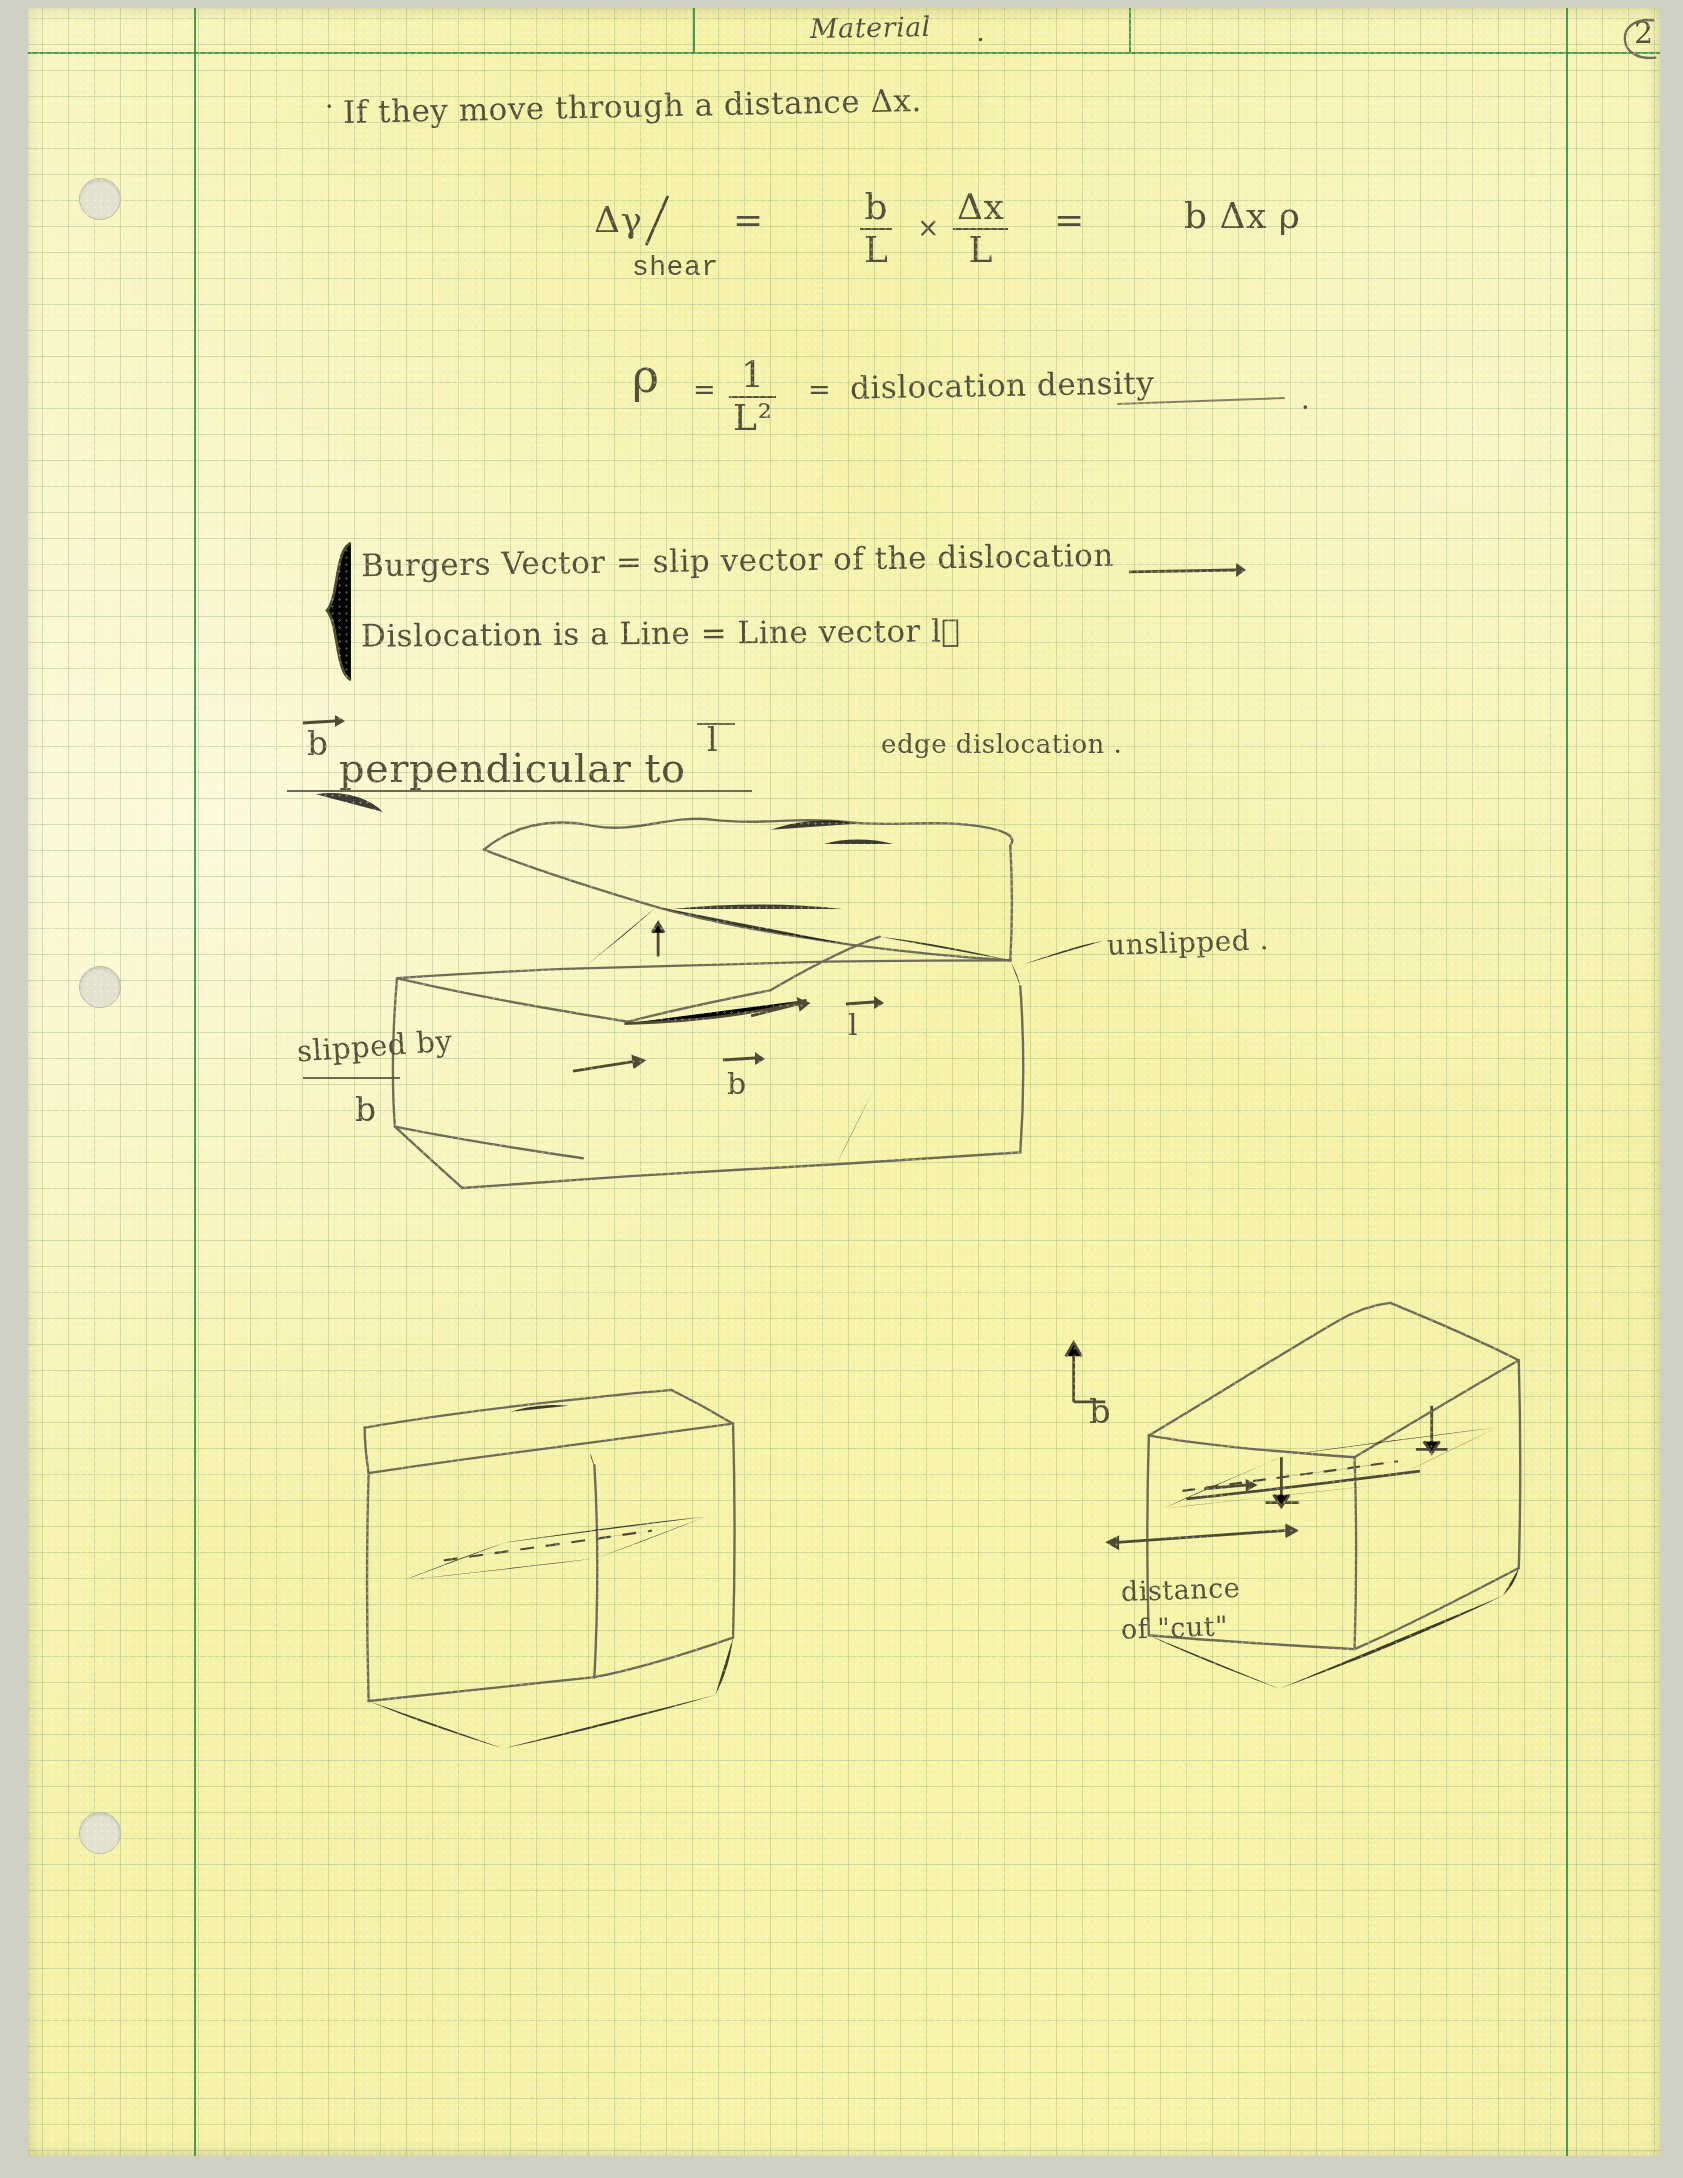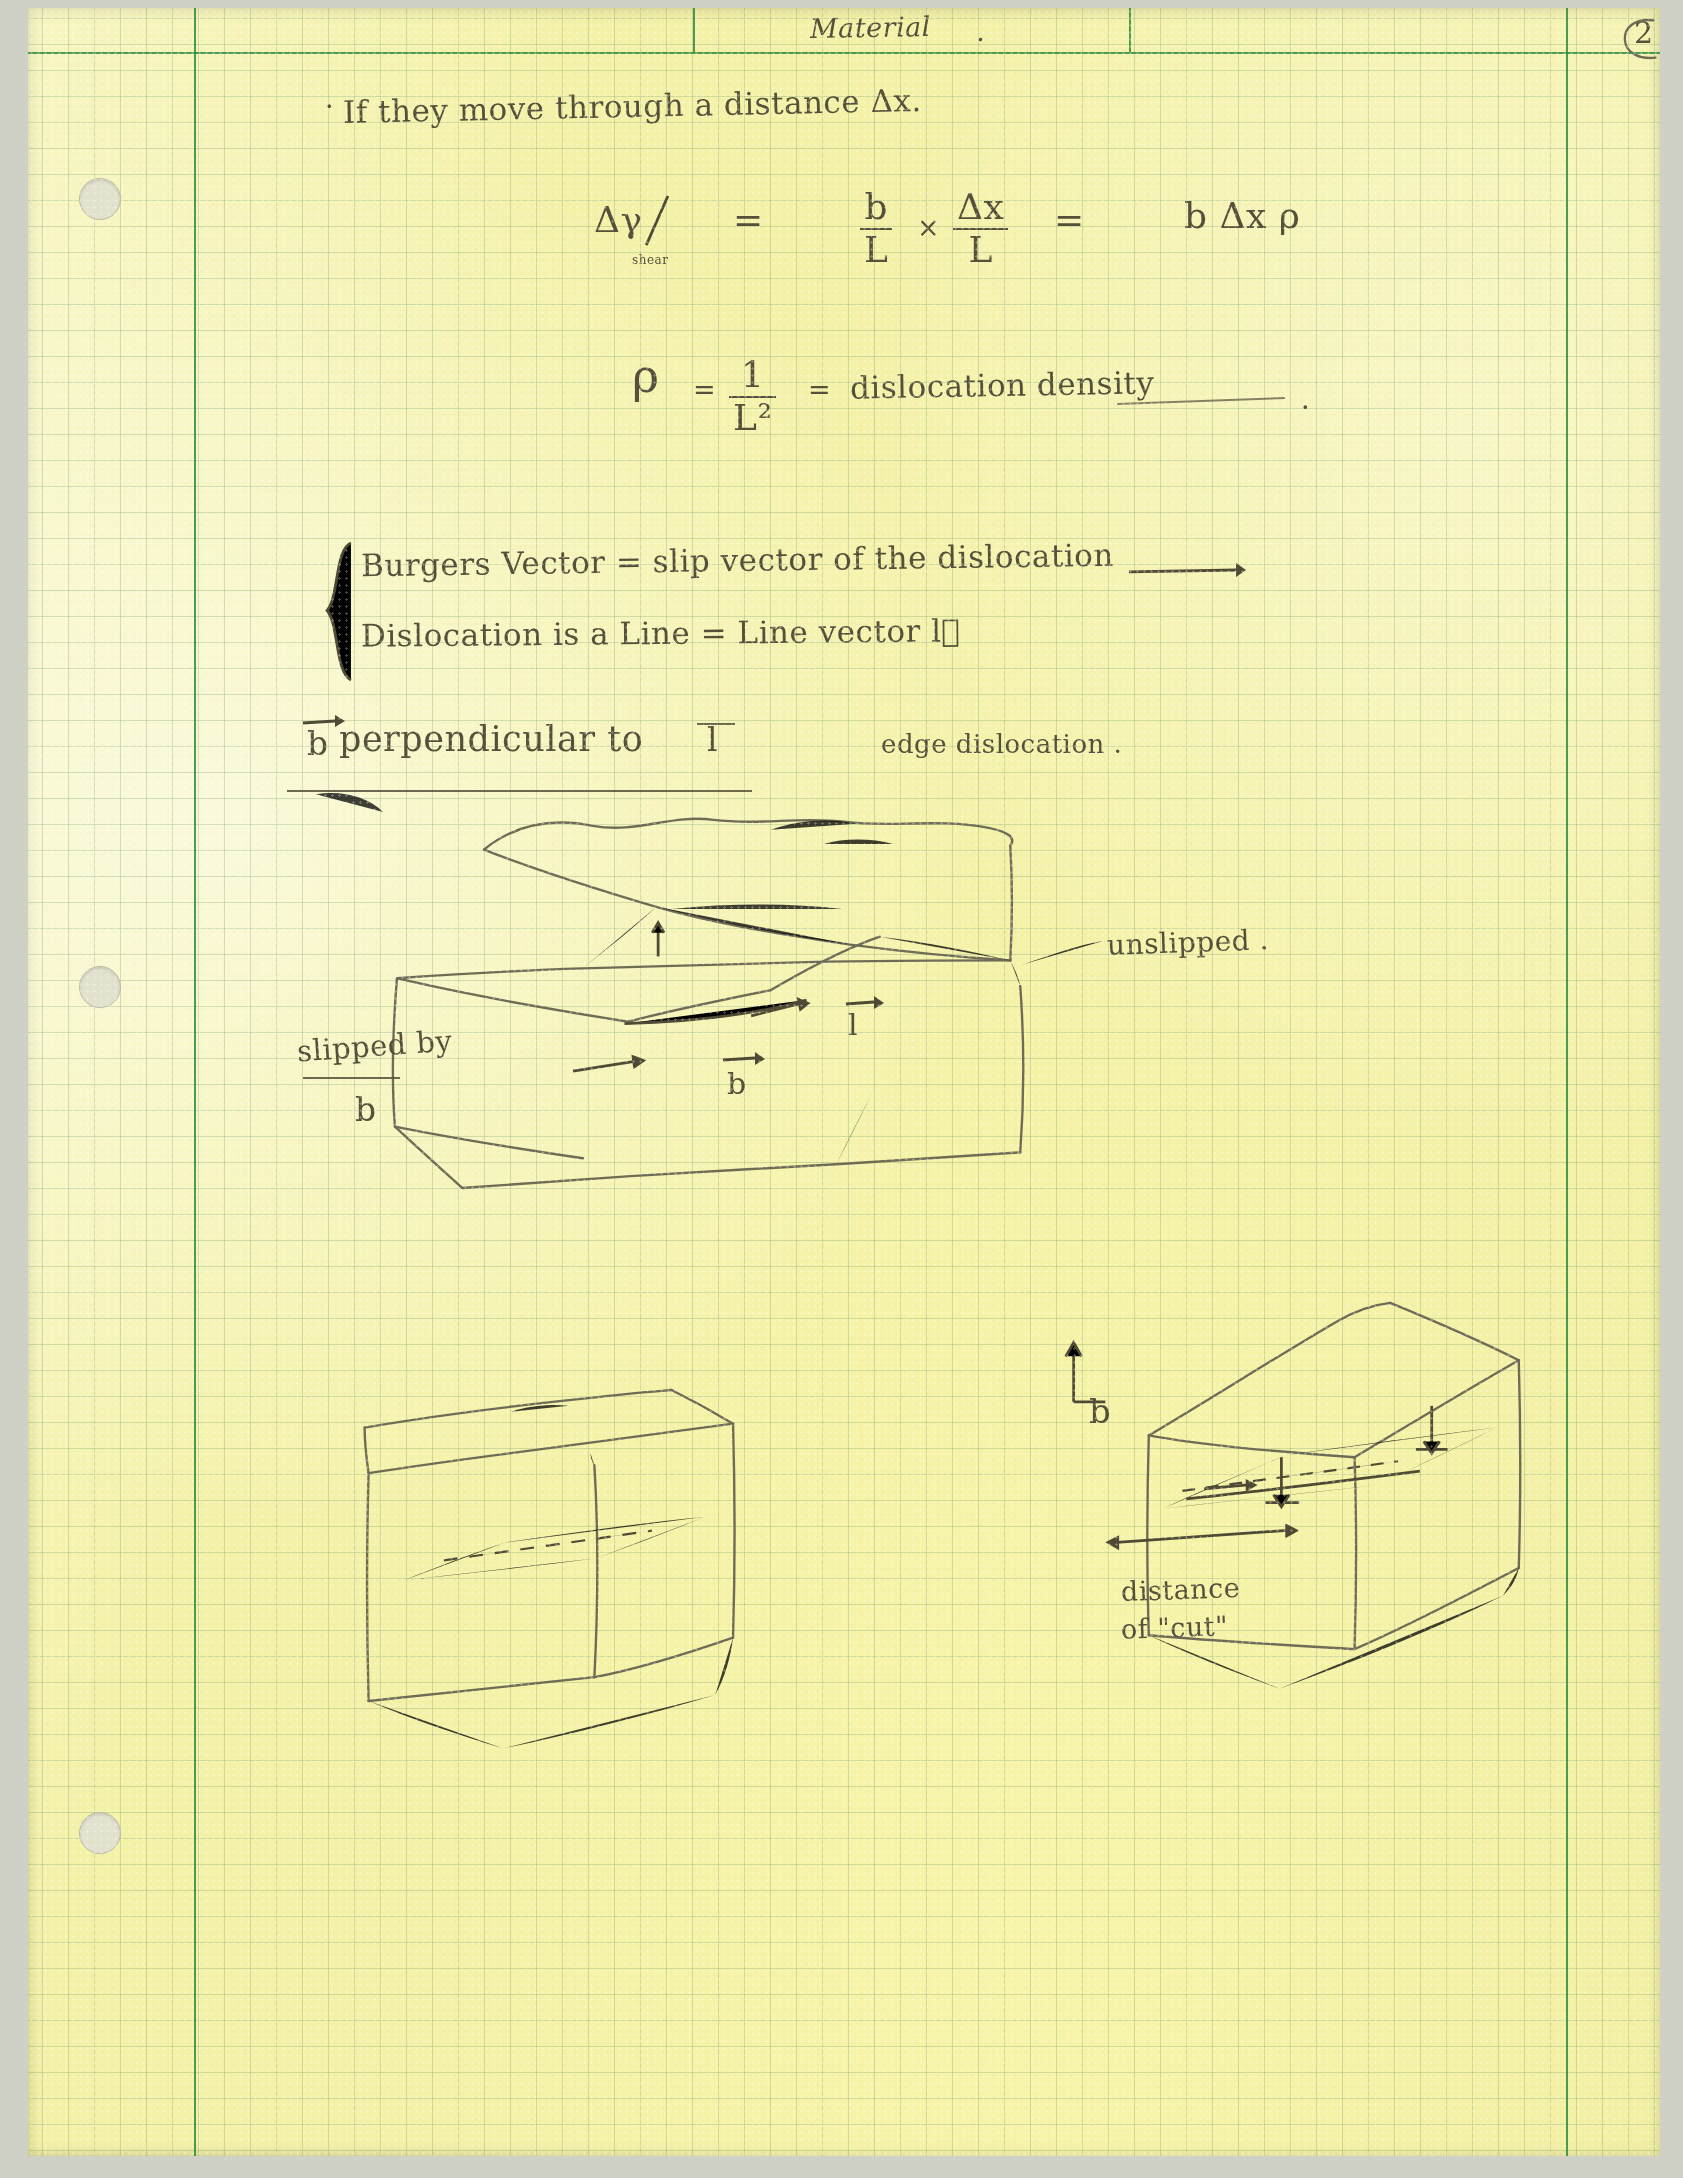--- a/index.html
+++ b/index.html
@@ -88,21 +88,21 @@
 
   .title {
     font-size: 27px;
     font-style: italic;
     transform: rotate(-1deg);
   }
   .pgnum { font-size: 30px; }
 
   .line1 { font-size: 31px; transform: rotate(-1.2deg); }
   .eq { font-size: 36px; }
-  .small { font-size: 12px; }
+  .small { font-size: 28px; font-family: Liberation Mono, monospace; }
   .mid { font-size: 27px; }
   .big { font-size: 33px; }
 
   
   .frac {
     display: inline-block;
     text-align: center;
     vertical-align: middle;
     line-height: 1.05;
   }
@@ -222,21 +222,21 @@
     <svg style="left:1097px; top:550px; width:119px; height:24px;" viewBox="0 0 120 24" width="119" height="24">
       <path class="stroke-d" d="M4,14 L112,12"></path>
       <path class="arrowhd" d="M112,5 L122,12 L112,19 Z"></path>
     </svg>
 
     <svg style="left:273px; top:701px; width:44px; height:22px;" viewBox="0 0 44 22" width="44" height="22">
       <path class="stroke-d" d="M2,14 L34,12"></path>
       <path class="arrowhd" d="M34,6 L44,12 L34,18 Z"></path>
     </svg>
     <div class="hw big ink" style="left:279px; top:719px;">b</div>
-    <div class="hw ink" style="left:311px; top:714px; font-size:35px;">perpendicular to</div>
+    <div class="hw ink" style="left:311px; top:740px; font-size:40px;">perpendicular to</div>
     <div class="hw big ink" style="left:679px; top:715px;">l</div>
     <div class="underline-hw" style="left:669px; top:715px; width:38px;"></div>
     <div class="underline-hw" style="left:259px; top:782px; width:465px;"></div>
     <div class="hw ink" style="left:853px; top:723px; font-size:26px;">edge dislocation .</div>
 
     <svg style="left:228px; top:804px; width:921px; height:465px;" viewBox="0 0 930 470" width="921" height="465">
 
       <path class="stroke" d="M230,38 C262,12 300,6 340,14 C386,22 418,2 462,8 C512,14 548,4 596,10 C640,16 688,6 740,16 C760,20 768,26 762,34"></path>
       <path class="stroke-l" d="M520,18 C548,8 580,6 606,12"></path>
 

